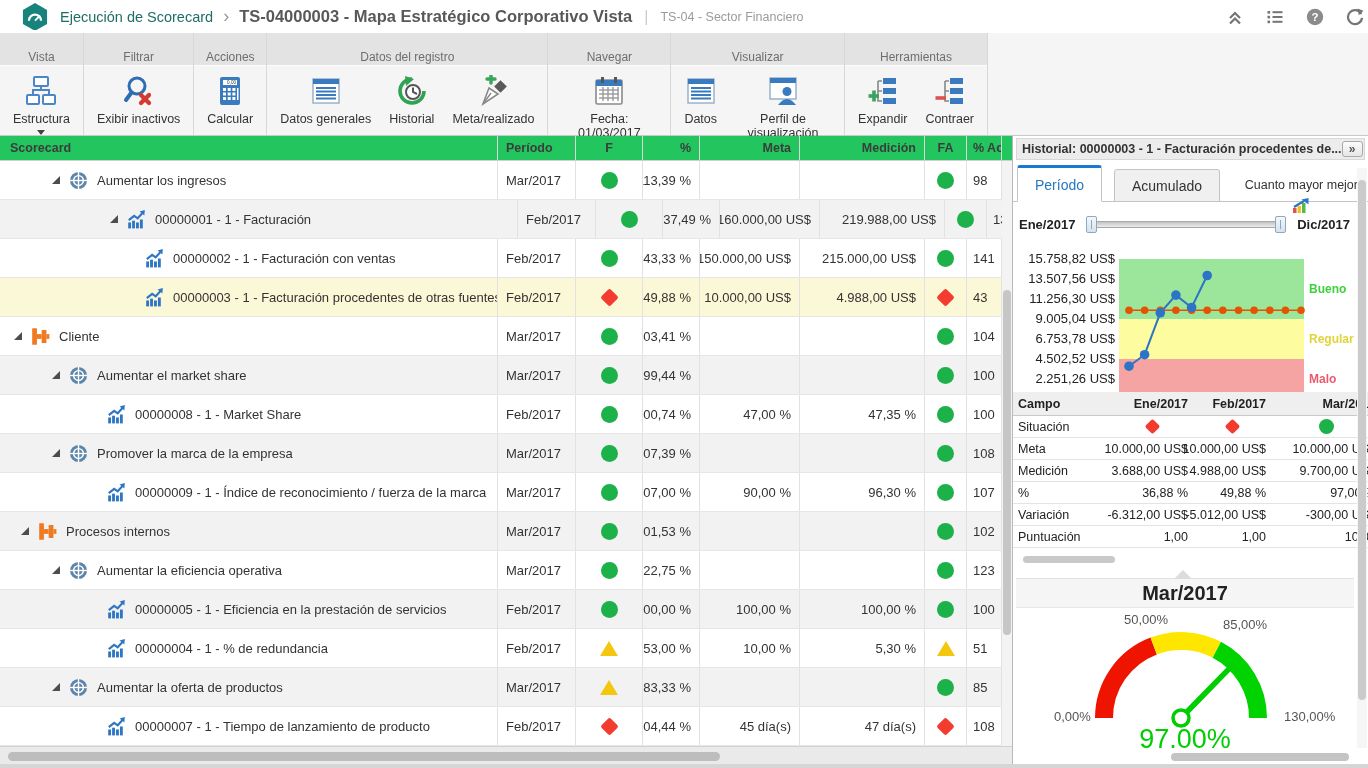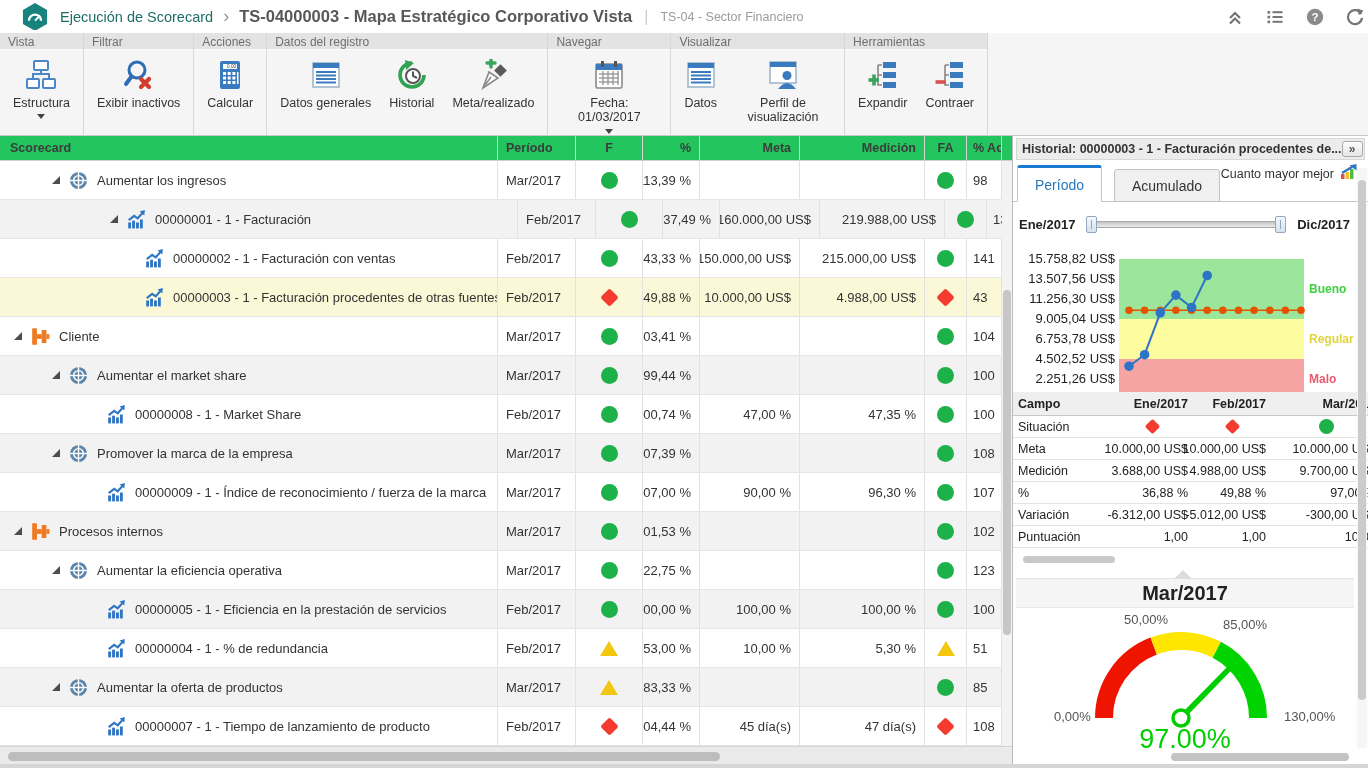--- a/index.html
+++ b/index.html
@@ -13,21 +13,21 @@
   .crumb-sep { margin:0 10px; color:#999; font-size:18px; }
   .crumb-title { font-size:16.5px; font-weight:bold; color:#57585a; white-space:nowrap; }
   .crumb-bar { margin:0 12px; color:#ccc; }
   .crumb-context { font-size:12.5px; color:#9b9b9b; white-space:nowrap; }
   .header-icons { margin-left:auto; margin-right:16px; display:flex; gap:22px; align-items:center; }
   .hicon { width:18px; height:18px; cursor:pointer; }
 
   
   .ribbon { position:absolute; top:33px; left:0; width:100%; height:103px; background:#f5f5f5; border-bottom:1px solid #c9c9c9; display:flex; }
   .rgroup { border-right:1px solid #d8d8d8; display:flex; flex-direction:column; background:#f5f5f5; }
-  .rgroup-label { height:17px; background:#e3e3e3; color:#6e6e6e; font-size:12px; text-align:left; line-height:17px; border-bottom:1px solid #fcfcfc; padding:1px 8px; white-space:nowrap; }
+  .rgroup-label { height:17px; background:#e3e3e3; color:#6e6e6e; font-size:12px; text-align:center; line-height:17px; border-bottom:1px solid #fcfcfc; padding:16px 8px; white-space:nowrap; }
   .rgroup-body { flex:1; display:flex; align-items:flex-start; justify-content:center; padding:7px 4px 0; }
   .rbtn { display:flex; flex-direction:column; align-items:center; padding:2px 9px; cursor:pointer; font-size:12.5px; color:#333; }
   .rbtn-icon { width:32px; height:32px; margin-bottom:5px; }
   .rbtn-icon svg { width:32px; height:32px; }
   .rbtn-label { text-align:center; max-width:96px; line-height:1.15; white-space:normal; }
   .rbtn-caret { margin-top:4px; width:0; height:0; border-left:4px solid transparent; border-right:4px solid transparent; border-top:5px solid #444; }
 
   
   .table-wrap { position:absolute; top:136px; left:0; width:1012px; height:610px; background:#fff; overflow:hidden; }
   .thead { display:flex; height:25px; background:#22c55e; border-bottom:1px solid #cfcfcf; font-weight:bold; font-size:12.5px; color:#3c3c3c; }
@@ -61,21 +61,21 @@
   .footer-strip { position:absolute; left:0; top:764px; width:100%; height:4px; background:#d6d6d6; }
 
   
   .panel { position:absolute; left:1012px; top:136px; width:356px; height:628px; background:#fff; border-left:1px solid #b9b9b9; }
   .panel-title { position:absolute; top:2px; left:3px; right:3px; height:22px; background:#ececec; border:1px solid #d8d8d8; display:flex; align-items:center; font-weight:bold; font-size:12.5px; color:#333; padding:0 5px; white-space:nowrap; overflow:hidden; }
   .panel-expand-btn { margin-left:auto; width:21px; height:16px; flex:none; border:1px solid #a9a9a9; border-radius:3px; background:linear-gradient(#fcfcfc,#e6e6e6); font-size:12px; color:#555; display:flex; align-items:center; justify-content:center; cursor:pointer; }
   .tabs { position:absolute; top:27px; left:0; right:0; height:39px; border-bottom:1px solid #c3c3c3; }
   .tab { position:absolute; bottom:-1px; display:flex; align-items:center; font-size:14px; border:1px solid #c3c3c3; border-radius:3px 3px 0 0; padding:0 17px; cursor:pointer; }
   .tab-active { left:4px; height:37px; background:#fff; border-top:3px solid #1a7ad1; border-bottom:1px solid #fff; color:#2778bf; z-index:2; }
   .tab-idle { left:101px; height:33px; background:#f0f0f0; color:#333; }
-  .direction-note { position:absolute; right:10px; top:1px; display:flex; align-items:center; gap:6px; font-size:12.5px; color:#333; }
+  .direction-note { position:absolute; right:10px; top:15px; display:flex; align-items:center; gap:6px; font-size:12.5px; color:#333;flex-direction:column; }
   .slider-row { position:absolute; top:76px; left:6px; right:18px; height:24px; display:flex; align-items:center; }
   .slider-label { font-weight:bold; font-size:13px; color:#222; flex:none; }
   .slider-track { flex:1; height:7px; background:linear-gradient(#c3c3c3,#ececec); border:1px solid #a8a8a8; border-radius:4px; position:relative; margin:0 12px; }
   .slider-handle { position:absolute; top:-6px; width:11px; height:17px; background:linear-gradient(#f4f8fb,#d5e1ee); border:1px solid #8fa8c0; border-radius:2px; cursor:pointer; }
   .slider-handle::after { content:''; position:absolute; left:4px; top:3px; width:1px; height:9px; background:#8fa8c0; }
   .sh-left { left:-2px; } .sh-right { right:-2px; }
   .chart-area { position:absolute; top:112px; left:0; right:14px; height:144px; overflow:hidden; }
   .chart-yticks { position:absolute; left:0; top:1px; width:102px; text-align:right; font-size:13px; color:#222; }
   .chart-yticks div { height:20px; line-height:20px; white-space:nowrap; }
   .chart-svg { position:absolute; left:0; top:0; }
@@ -568,21 +568,21 @@
           </div>
           <div class="cell w-pct">107,00 %</div>
           <div class="cell w-meta">90,00 %</div>
           <div class="cell w-med">96,30 %</div>
           <div class="cell w-fa">
             <span class="st st-green"></span>
           </div>
           <div class="cell w-acum">107</div>
         </div>
         <div class="trow alt">
-          <div class="cell w-score" style="padding-left: 14px;">
+          <div class="cell w-score" style="padding-left: 21px;">
             <span class="tree-arrow"></span>
             <span class="node-icon"><svg viewBox="0 0 16 16">
                 <g fill="#f07a22">
                   <rect x="1" y="1" width="4" height="14" rx="0.5"></rect>
                   <rect x="5" y="6" width="4" height="4"></rect>
                   <rect x="9" y="2.5" width="4" height="11" rx="0.5"></rect>
                   <rect x="13" y="6" width="2.5" height="4"></rect>
                 </g>
               </svg></span>
             <span class="node-label">Procesos internos</span>

